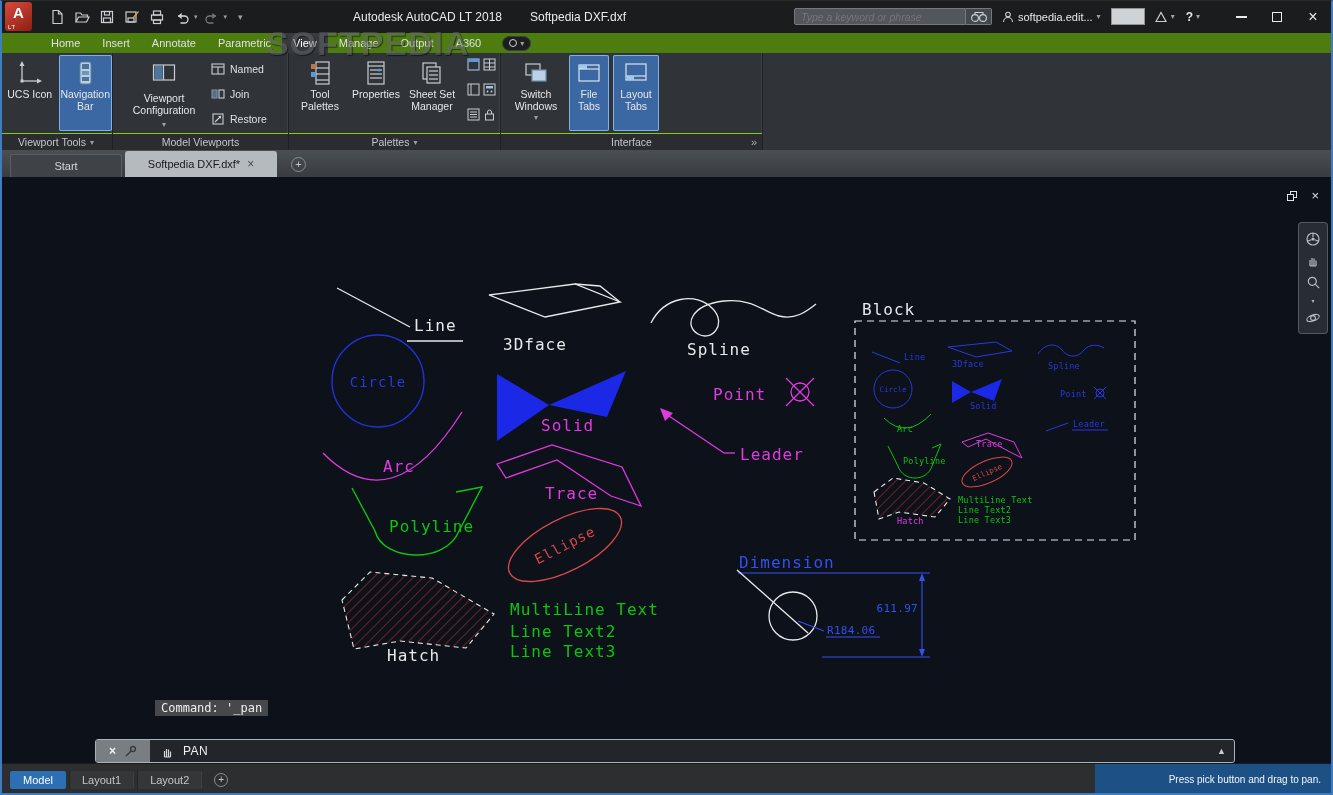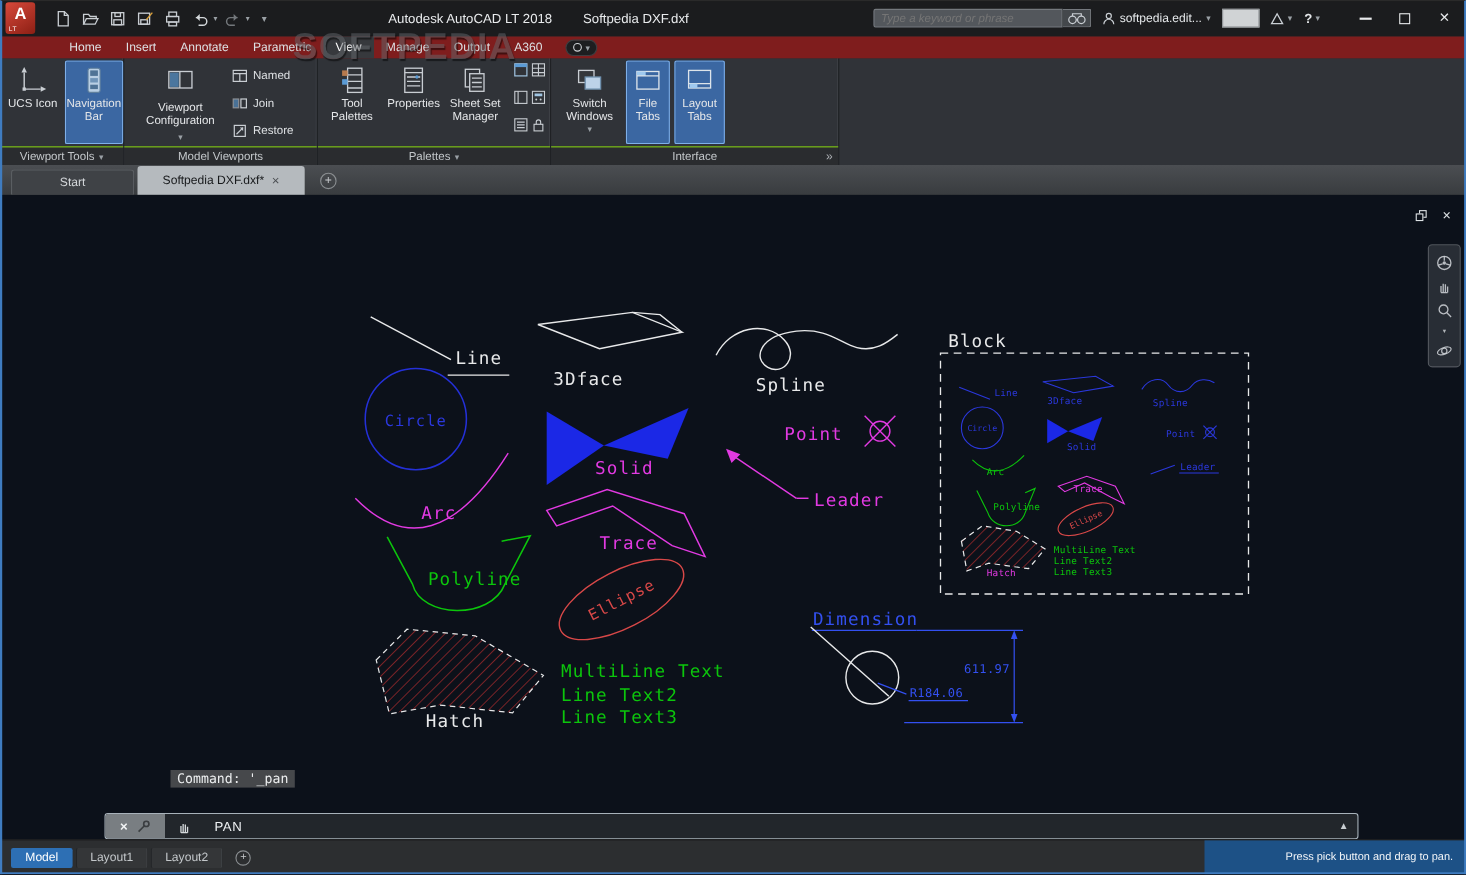--- a/index.html
+++ b/index.html
@@ -29,21 +29,21 @@
   .winbtns { display:flex; margin-left:14px; }
   .winbtn { width:36px; height:33px; display:flex; align-items:center; justify-content:center; color:#e8eaec; }
   .mini-bar { width:11px; height:2px; background:#e8eaec; }
   .maxi-box { width:10px; height:10px; border:1.5px solid #e8eaec; }
   .close-x { font-size:16px; line-height:16px; }
 
   
   .watermark { position:absolute; left:266px; top:24px; z-index:60; font-size:34px; font-weight:bold; letter-spacing:1px; color:#63676c; opacity:.5; text-shadow:1px 1px 1px #000; pointer-events:none; }
 
   
-  .ribbon-tabs { position:absolute; top:33px; left:0; width:100%; height:20px; background:#7f1d1d; display:flex; align-items:stretch; padding-left:52px; z-index:10; }
+  .ribbon-tabs { position:absolute; top:33px; left:0; width:100%; height:20px; background:#4d7c0f; display:flex; align-items:stretch; padding-left:40px; z-index:10; }
   .rtab { padding:0 11px; font-size:11px; color:#dde0e3; display:flex; align-items:center; }
   .rtab.active { background:#37393d; color:#fff; }
   .rib-pill { margin-left:10px; align-self:center; height:15px; background:#1d1e20; border:1px solid #3c3e41; border-radius:8px; display:flex; align-items:center; gap:3px; padding:0 6px; }
   .pill-circ { width:8px; height:8px; border:1px solid #cfd3d6; border-radius:50%; }
 
   
   .ribbon-body { position:absolute; top:53px; left:0; width:100%; height:97px; background:#303338; z-index:5; }
   .panel { position:absolute; top:0; height:97px; border-right:1px solid #1f2124; box-shadow:inset -1px 0 0 #3d4045; }
   .panel-body { height:80px; display:flex; align-items:flex-start; padding-top:2px; }
   .panel-label { position:absolute; bottom:0; left:0; width:100%; height:17px; background:#2a2c2f; border-top:1px solid #84cc16; color:#c2c6c9; font-size:10.5px; display:flex; align-items:center; justify-content:center; gap:4px; }
@@ -98,21 +98,21 @@
 
   .navbar-ov { position:absolute; top:45px; right:5px; width:30px; height:112px; background:rgba(140,146,152,.22); border:1px solid rgba(200,205,210,.28); border-radius:4px; display:flex; flex-direction:column; align-items:center; justify-content:space-around; padding:4px 0; z-index:8; }
   .navbar-ov .caret { font-size:6px; color:rgba(210,214,218,.8); }
 
   .cmd-chip { position:absolute; left:155px; background:#46484b; color:#eceeef; font-family:"DejaVu Sans Mono",monospace; font-size:12px; padding:1px 6px; z-index:9; white-space:nowrap; }
   .chip1 { top:700px; } .chip2 { top:721px; }
 
   .command-bar { position:absolute; left:95px; top:739px; width:1140px; height:24px; background:#22262b; border:1px solid #a8b2ba; border-radius:3px; display:flex; align-items:center; z-index:15; }
   .cmd-left { width:54px; height:100%; background:#797e82; border-radius:2px 0 0 2px; display:flex; align-items:center; justify-content:center; gap:8px; }
   .cmd-x { color:#f2f4f5; font-size:12px; font-weight:bold; }
-  .cmd-text { color:#eef1f3; font-size:12px; letter-spacing:.5px; margin-left:20px; }
+  .cmd-text { color:#eef1f3; font-size:12px; letter-spacing:.5px; margin-left:8px; }
   .cmd-caret { position:absolute; right:8px; color:#c9ced2; font-size:9px; }
 
   
   .bottombar { position:absolute; top:763px; left:0; width:100%; height:32px; background:#2c2e30; border-top:1px solid #1a1b1c; display:flex; align-items:center; z-index:20; }
   .model-tab { margin-left:10px; padding:3px 13px; background:#2d6fb4; color:#fff; font-size:11px; border-radius:2px; }
   .layout-tab { padding:3px 12px; color:#c3c7ca; font-size:11px; background:#343638; border-left:1px solid #232527; border-right:1px solid #3f4245; margin-left:3px; border-radius:2px; }
   .lay-plus { margin-left:12px; width:14px; height:14px; border:1px solid #8a8e91; border-radius:50%; color:#c6c9cc; font-size:10px; line-height:12px; text-align:center; }
   .status-hint { position:absolute; right:0; top:0; bottom:0; width:238px; background:#1d5186; color:#f2f5f8; font-size:10px; display:flex; align-items:center; justify-content:flex-end; padding-right:12px; }
 </style>
 </head>

